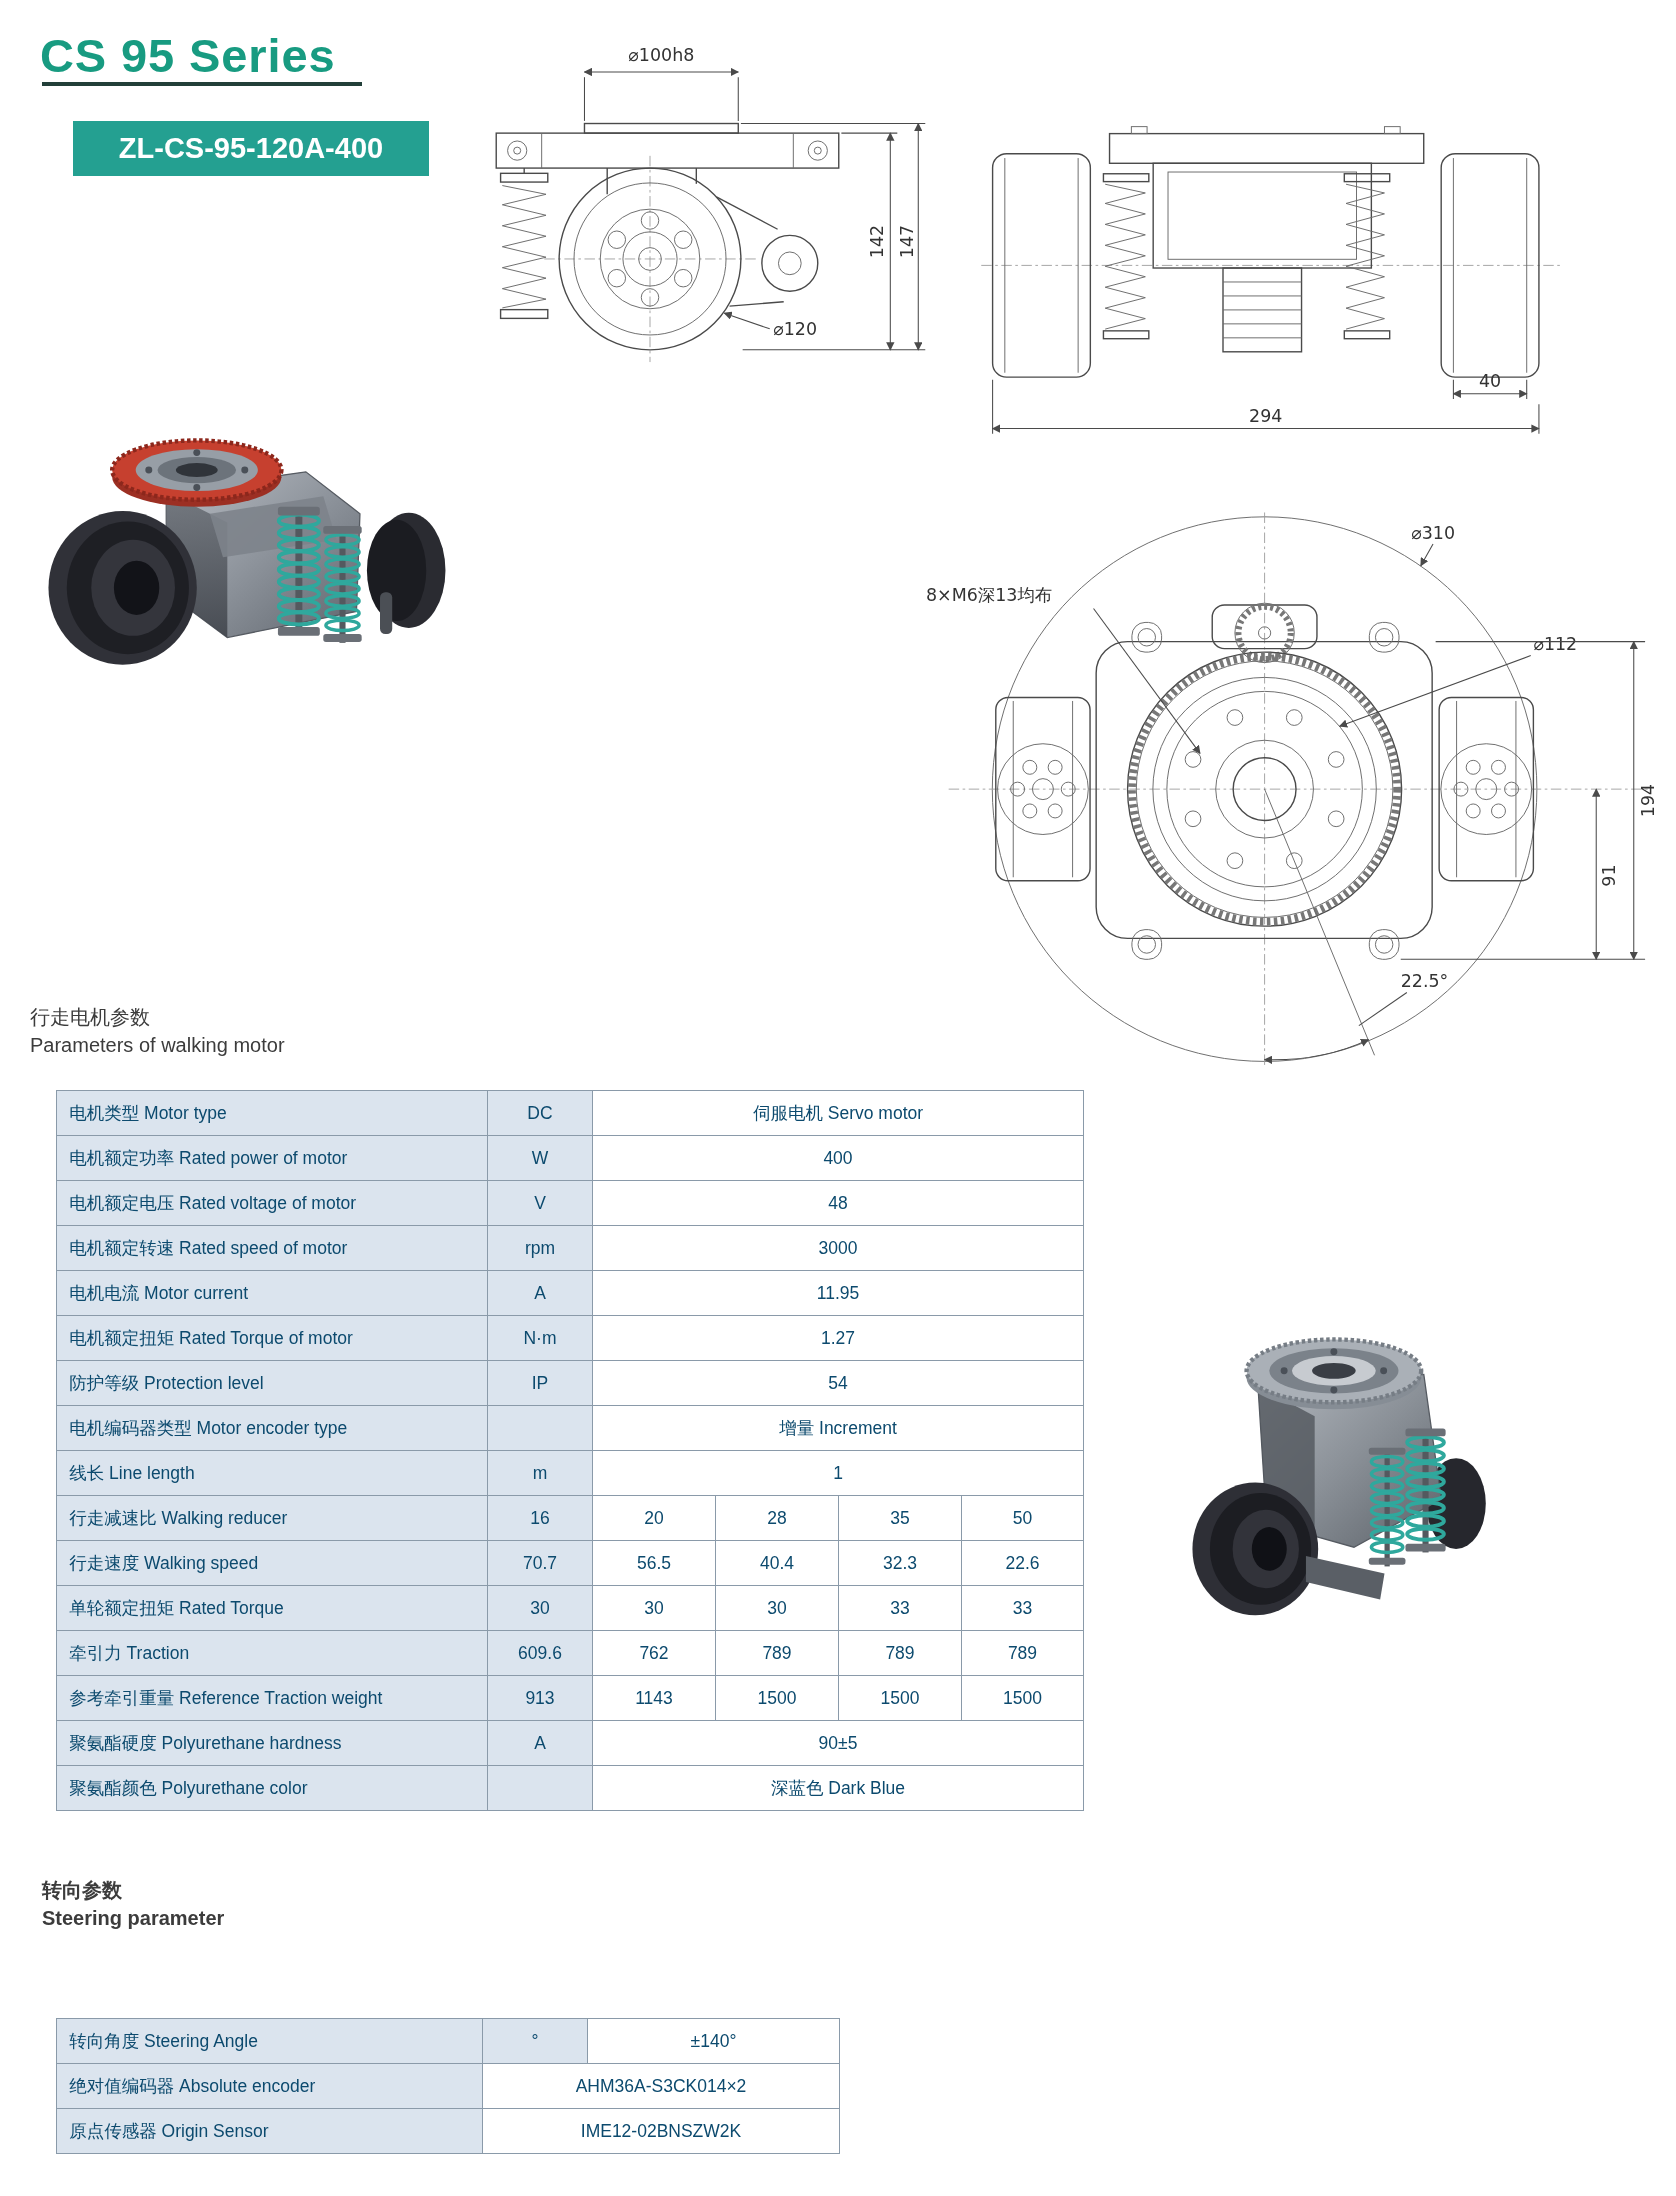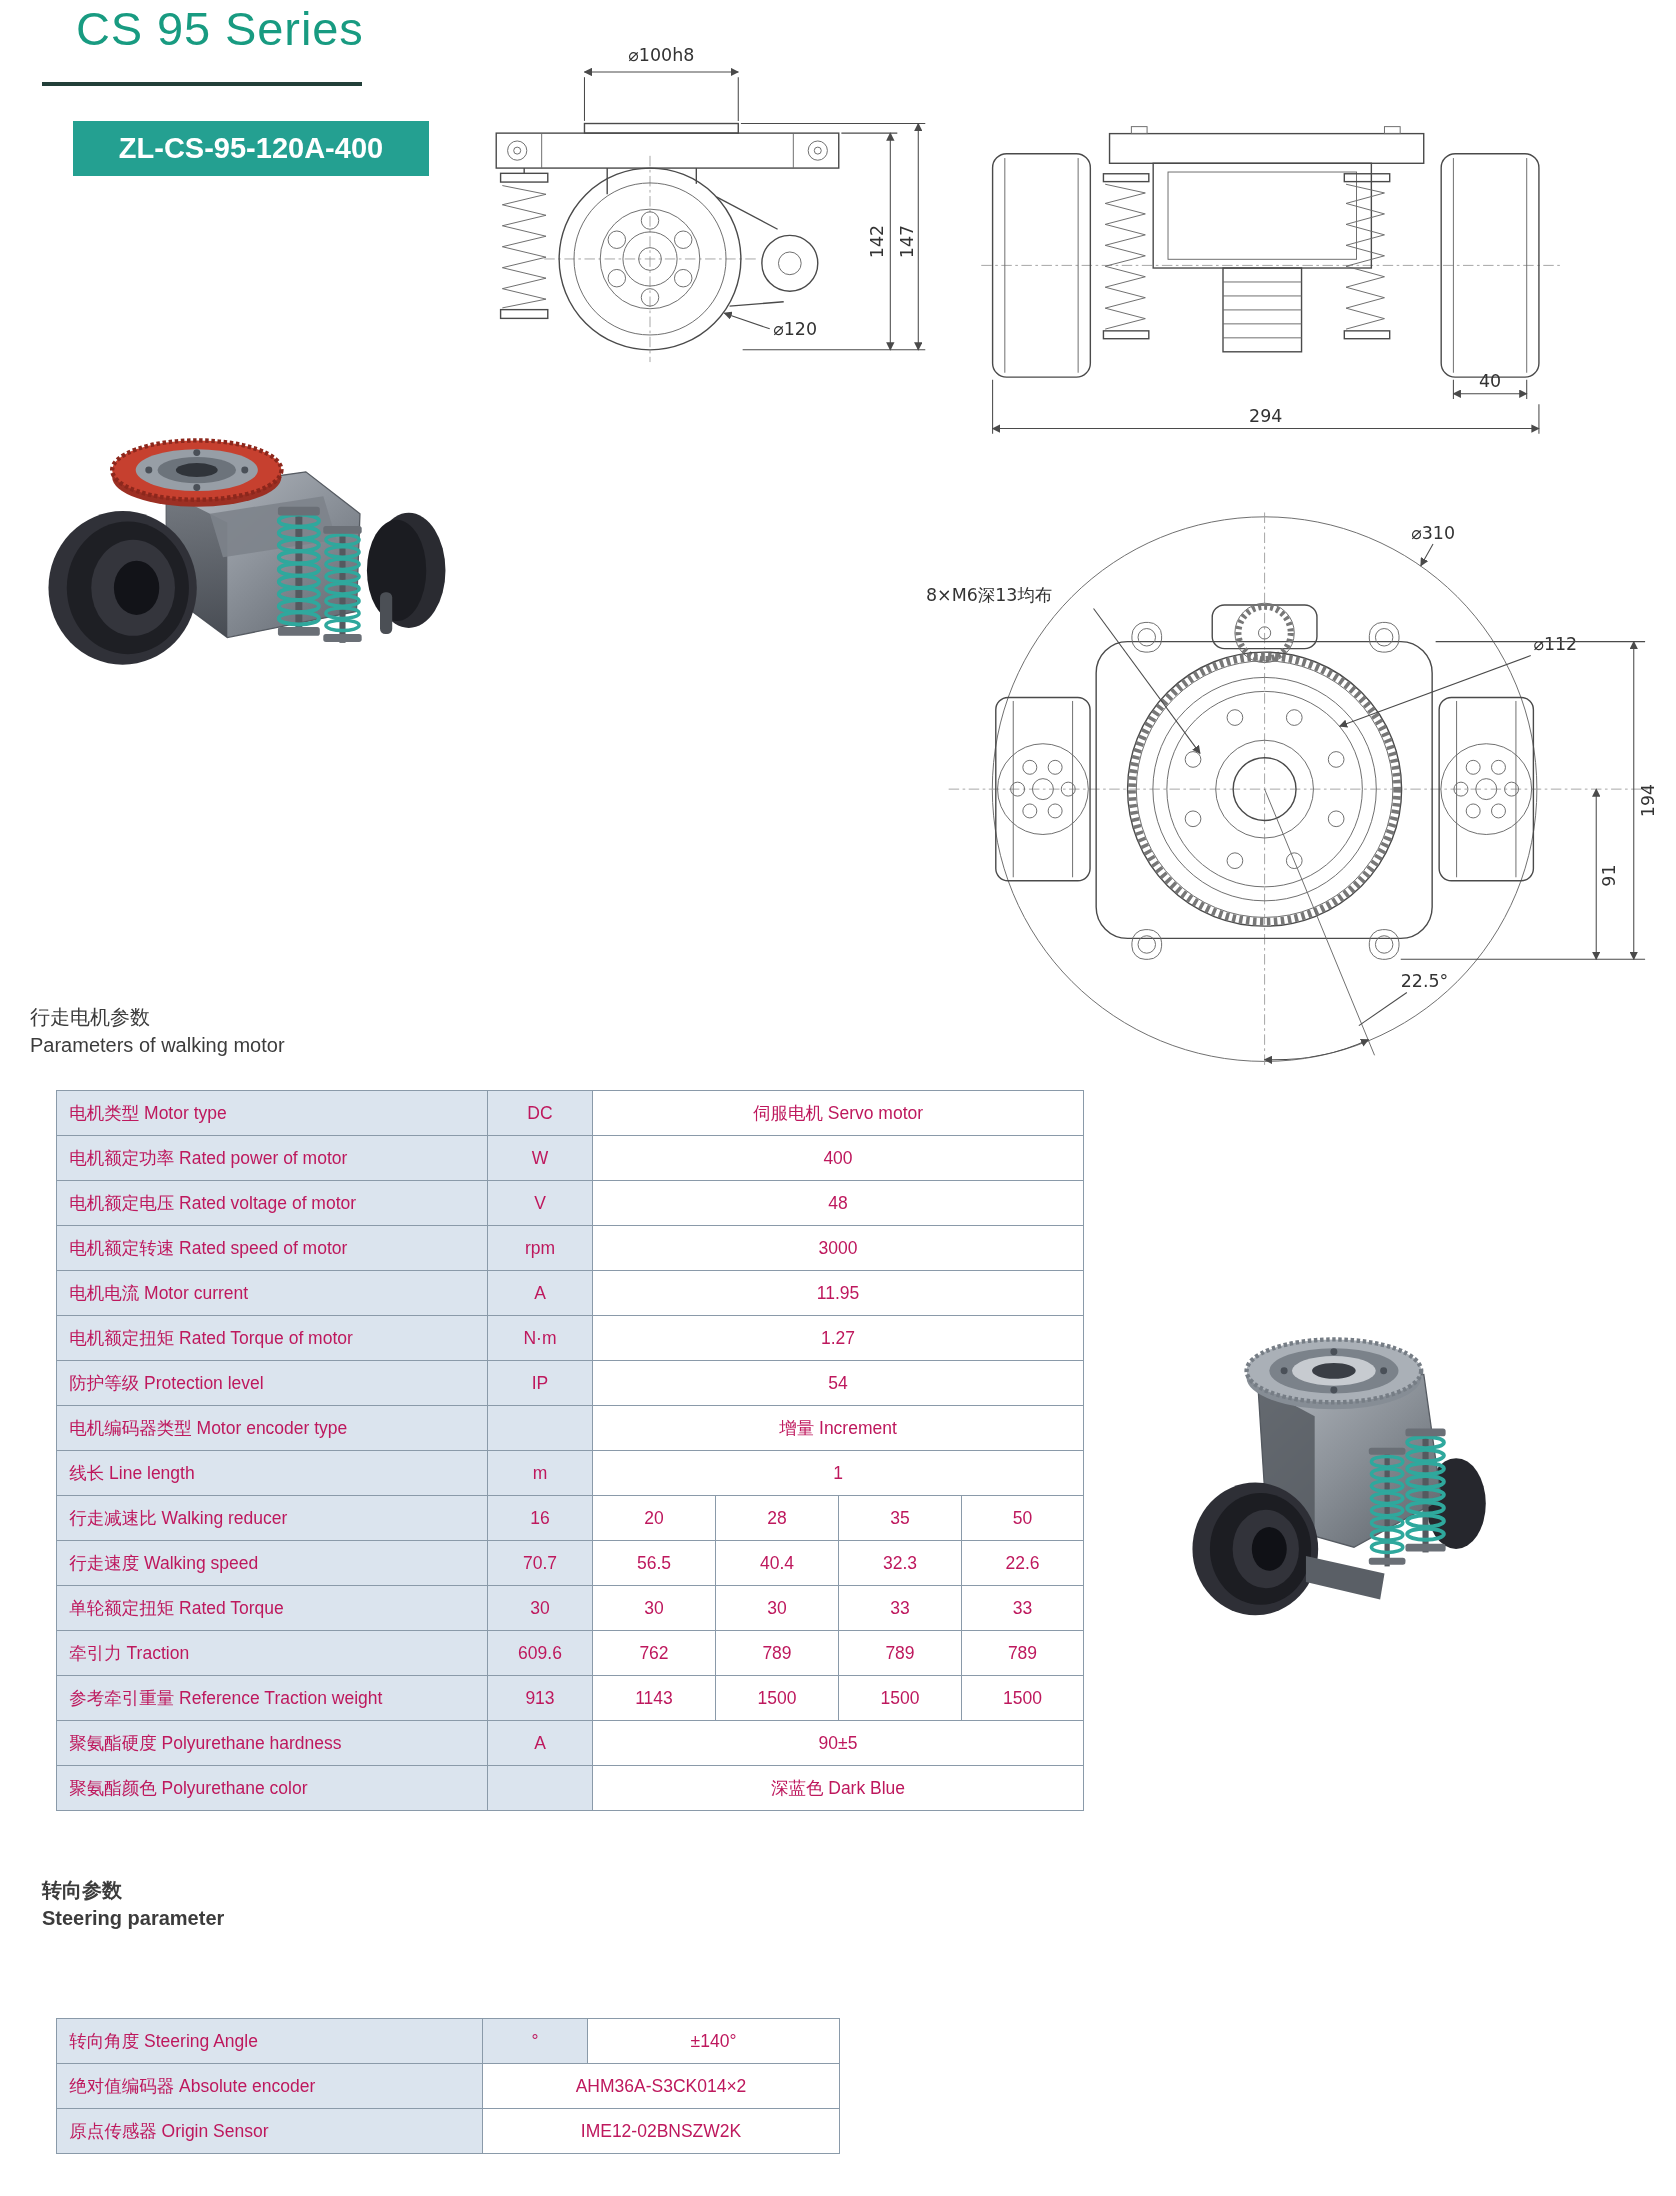--- a/index.html
+++ b/index.html
@@ -1,29 +1,29 @@
 <!DOCTYPE html>
 <html style="font-size:14px"><head>
 <meta charset="utf-8">
 <style>
   * { margin:0; padding:0; box-sizing:border-box; }
   html,body { background:#ffffff; }
   body { font-family:"Liberation Sans","DejaVu Sans",sans-serif; color:#333; }
   .page { position:relative; width:1677px; height:2197px; background:#fff; overflow:hidden; }
   .abs { position:absolute; }
 
-  .series-title { left:40px; top:1px; font-size:47px; font-weight:normal; color:#189b81; letter-spacing:0.9px;margin-left:36px; }
+  .series-title { left:40px; top:28px; font-size:47px; font-weight:bold; color:#189b81; letter-spacing:0.9px; }
   .title-rule { left:42px; top:82px; width:320px; height:4.4px; background:#223f39; }
   .model-badge { left:73px; top:121px; width:356px; height:55px; background:#24a091; color:#fff;
                  font-size:29px; font-weight:bold; display:flex; align-items:center; justify-content:center; }
 
   .section-title { font-size:20px; color:#3c3c3c; line-height:1.4; }
   .section-title span { display:block; }
 
-  .param-table { border-collapse:collapse; table-layout:fixed; font-size:17.5px; color:#be185d; background:#fff; }
+  .param-table { border-collapse:collapse; table-layout:fixed; font-size:17.5px; color:#0c4a6e; background:#fff; }
   .param-table td { border:0.9px solid #8a9aa9; height:45px; text-align:center; padding:0 5.2px;
                     overflow:hidden; white-space:nowrap; }
   .param-table td.lbl  { text-align:left; padding-left:12.2px; background:#dbe4ee; }
   .param-table td.unit { background:#dbe4ee; }
   .param-table td.val  { background:#fff; }
 
   svg text { font-family:"DejaVu Sans","Liberation Sans",sans-serif; font-size:20px; fill:#333; }
   svg .dim  { stroke:#4a4a4a; stroke-width:1.2; fill:none; }
   svg .edge { stroke:#4a4a4a; stroke-width:1.6; fill:none; }
   svg .thin { stroke:#6a6a6a; stroke-width:1.1; fill:none; }

